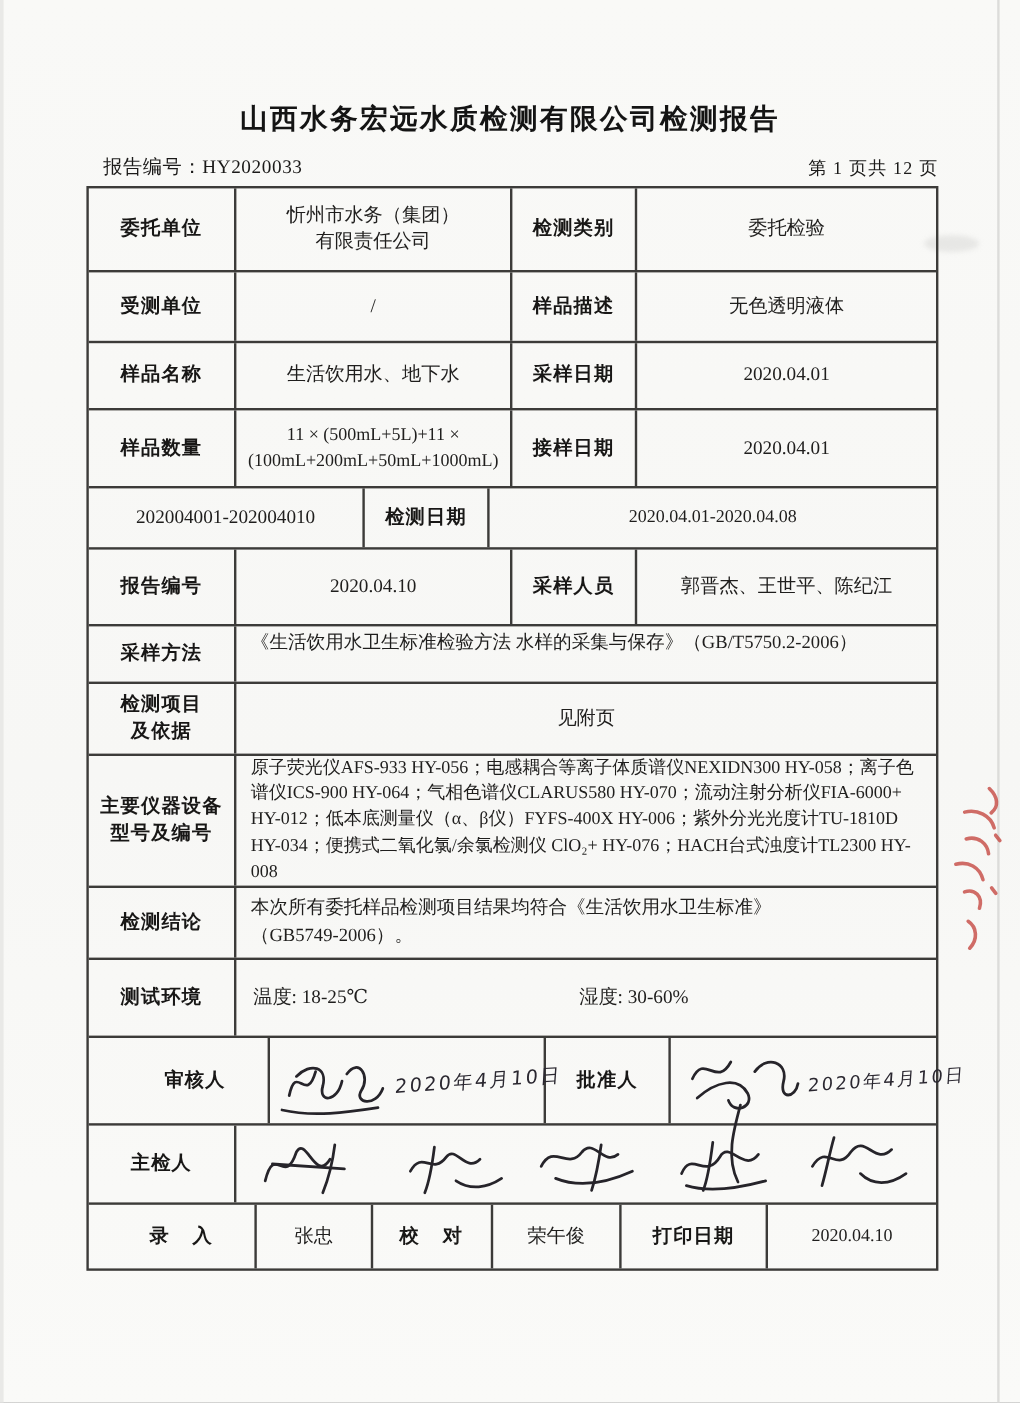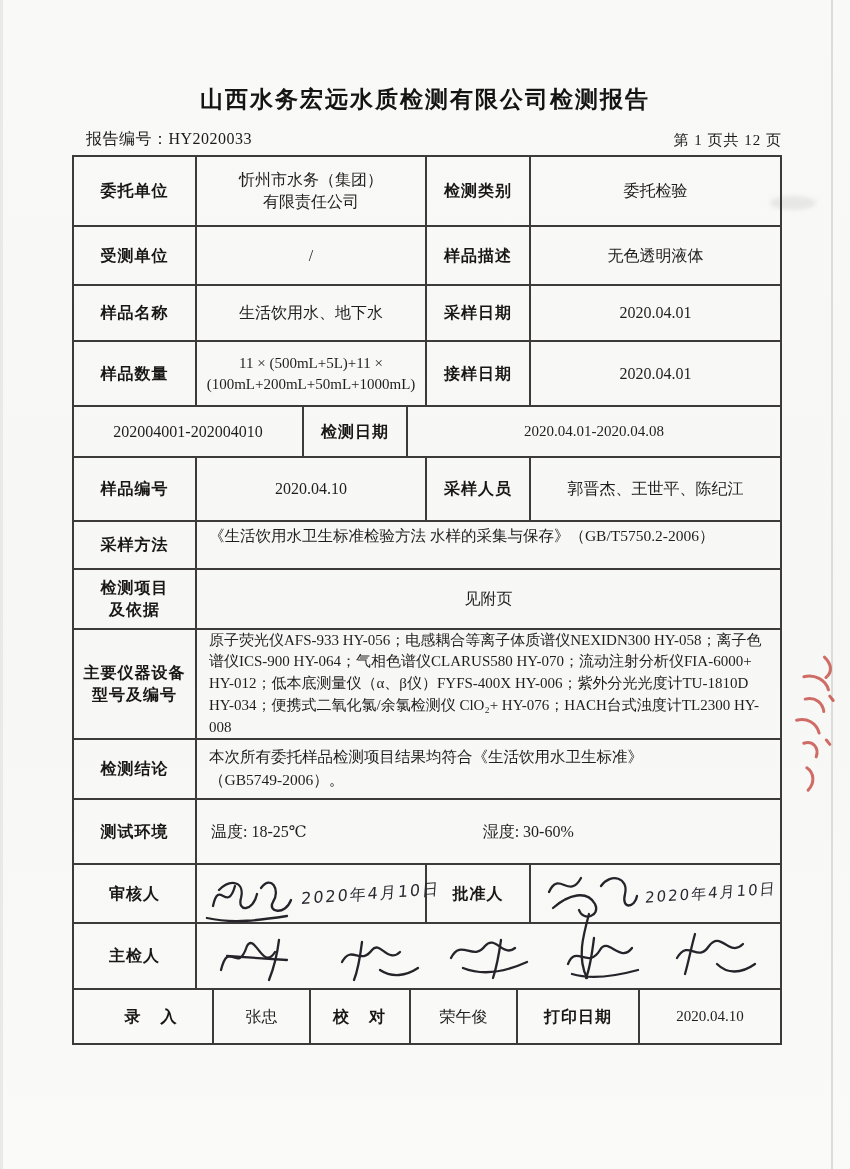--- a/index.html
+++ b/index.html
@@ -55,21 +55,21 @@
   .cspan{flex:1;}
   .b1{width:123px;flex:0 0 123px;}
   .b2{width:97px;flex:0 0 97px;}
   .b3{width:100px;flex:0 0 100px;}
   .b4{width:107px;flex:0 0 107px;}
   .b5{width:122px;flex:0 0 122px;}
   .b6{flex:1;}
 
   .h-r1{height:70px;}.h-r2{height:59px;}.h-r3{height:56px;justify-content:space-between;}.h-r4{height:65px;}
   .h-r5{height:51px;}.h-r6{height:64px;}.h-r7{height:48px;}.h-r8{height:60px;}
-  .h-r9{height:110px;}.h-r10{height:60px;}.h-r11{height:65px;}.h-r12{height:59px;}
+  .h-r9{height:110px;}.h-r10{height:60px;}.h-r11{height:65px;}.h-r12{height:73px;padding-left:28px;}
   .h-r13{height:66px;}.h-r14{height:53px;}
 
   .left-text{align-items:flex-start;text-align:left;padding-left:12px;padding-right:10px;}
   .para{font-size:15.5px;line-height:1.5;text-align:left;}
   .env-cell{flex-direction:row;justify-content:flex-start;padding-left:14px;border-radius:18px;}
   .env-hum{margin-left:176px;}
   .two-line span{display:block;}
 
   .sig-cell{flex-direction:row;justify-content:flex-start;padding-left:6px;overflow:visible;}
   .hand{
@@ -135,21 +135,21 @@
       <div class="cell c4">2020.04.01</div>
     </div>
 
     <div class="row h-r5">
       <div class="cell c2">202004001-202004010</div>
       <div class="cell c3 lbl">检测日期</div>
       <div class="cell c4" style="font-size:15px;">2020.04.01-2020.04.08</div>
     </div>
 
     <div class="row h-r6">
-      <div class="cell c1 lbl">样品编号</div>
+      <div class="cell c1 lbl">报告编号</div>
       <div class="cell c2">2020.04.10</div>
       <div class="cell c3 lbl">采样人员</div>
       <div class="cell c4">郭晋杰、王世平、陈纪江</div>
     </div>
 
     <div class="row h-r7">
       <div class="cell c1 lbl">采样方法</div>
       <div class="cell cspan left-text" style="justify-content:flex-start;">
         <span class="para">《生活饮用水卫生标准检验方法 水样的采集与保存》（GB/T5750.2-2006）</span>
       </div>

